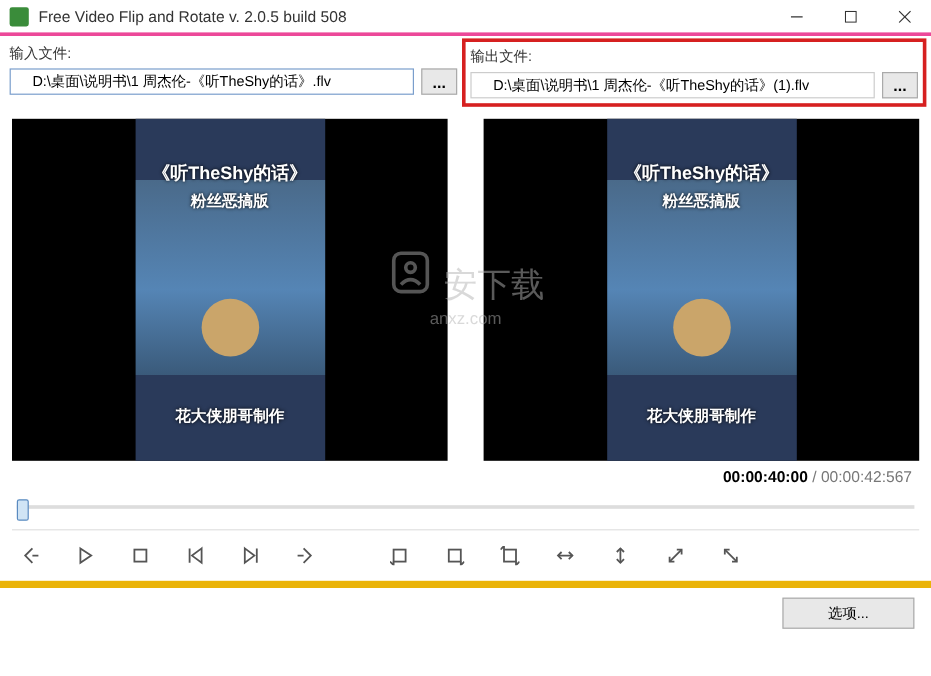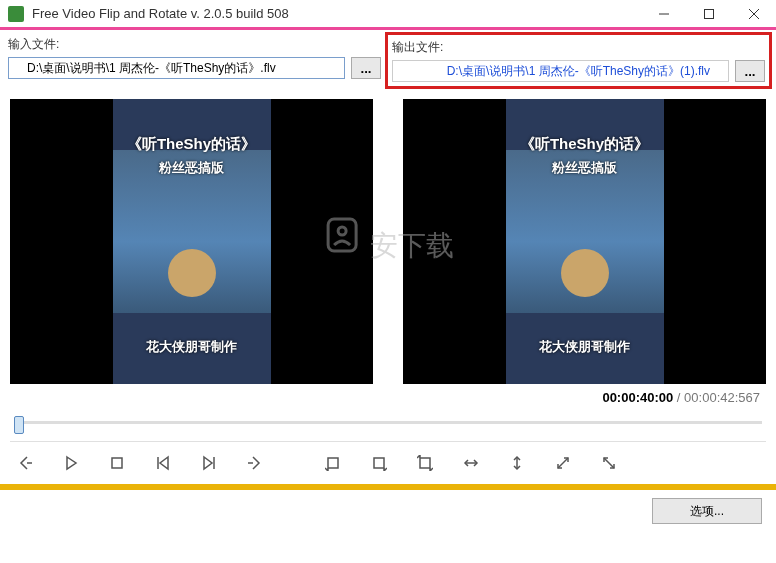--- a/index.html
+++ b/index.html
@@ -9,21 +9,21 @@
 .titlebar .title { flex: 1; font-size: 13px; color: #333; }
 .titlebar .win-controls { display: flex; }
 .titlebar .win-btn { width: 45px; height: 30px; display: flex; align-items: center; justify-content: center; cursor: pointer; }
 .titlebar .win-btn svg { width: 10px; height: 10px; }
 .file-row { display: flex; gap: 8px; padding: 6px 8px; align-items: flex-start; }
 .file-group { flex: 1; }
 .file-group.output { border: 3px solid #d62020; padding: 4px; margin: -4px; }
 .file-label { font-size: 12px; color: #333; margin-bottom: 4px; }
 .file-input-row { display: flex; gap: 6px; }
 .file-input { flex: 1; height: 22px; border: 1px solid #7a9ecc; padding: 2px 18px; font-size: 12px; background: #fff; }
-.file-input.disabled { color: #1d4ed8; border-color: #ccc; text-align: right; }
+.file-input.disabled { color: #000000; border-color: #ccc; }
 .browse-btn { width: 30px; height: 22px; border: 1px solid #aaa; background: #e8e8e8; cursor: pointer; display: flex; align-items: center; justify-content: center; font-weight: bold; }
 .preview-area { display: flex; justify-content: center; gap: 30px; padding: 8px 10px 4px; }
 .video-preview { width: 370px; height: 285px; background: #000; display: flex; align-items: center; justify-content: center; position: relative; }
 .video-thumb { width: 158px; height: 285px; background: linear-gradient(to bottom, #2a3a5a 0%, #2a3a5a 18%, #4a6a8a 18%, #5585b5 50%, #3a5a7a 75%, #2a3a5a 75%); position: relative; }
 .video-thumb::before { content: ""; position: absolute; top: 150px; left: 55px; width: 48px; height: 48px; background: #caa56a; border-radius: 50%; }
 .thumb-title { position: absolute; top: 36px; left: 0; right: 0; text-align: center; color: #fff; font-size: 15px; font-weight: bold; text-shadow: 0 0 3px #000; }
 .thumb-sub { position: absolute; top: 60px; left: 0; right: 0; text-align: center; color: #fff; font-size: 13px; font-weight: bold; text-shadow: 0 0 3px #000; }
 .thumb-credit { position: absolute; bottom: 28px; left: 0; right: 0; text-align: center; color: #fff; font-size: 13px; font-weight: bold; text-shadow: 0 0 3px #000; }
 .watermark { position: absolute; top: 50%; left: 50%; transform: translate(-50%, -50%); color: rgba(180,180,180,0.5); font-size: 28px; text-align: center; pointer-events: none; z-index: 10; }
 .watermark .wm-small { font-size: 14px; display: block; }
@@ -104,20 +104,21 @@
       </div>
     </div>
   </div>
   <div class="watermark">
     <svg width="40" height="40" viewBox="0 0 40 40" style="opacity:0.5">
         <rect x="6" y="4" width="28" height="32" rx="6" fill="none" stroke="#aaa" stroke-width="3"></rect>
         <circle cx="20" cy="16" r="4" fill="none" stroke="#aaa" stroke-width="3"></circle>
         <path d="M12 30 Q20 22 28 30" fill="none" stroke="#aaa" stroke-width="3"></path>
       </svg>
     <span>安下载</span>
+    <span class="wm-small">anxz.com</span>
   </div>
 </div>
 
 <div class="time-row">
   <span class="time-current">00:00:40:00</span>
   <span class="time-total"> / <span>00:00:42:567</span></span>
 </div>
 
 <div class="seek-row">
   <div class="seek-bar">

